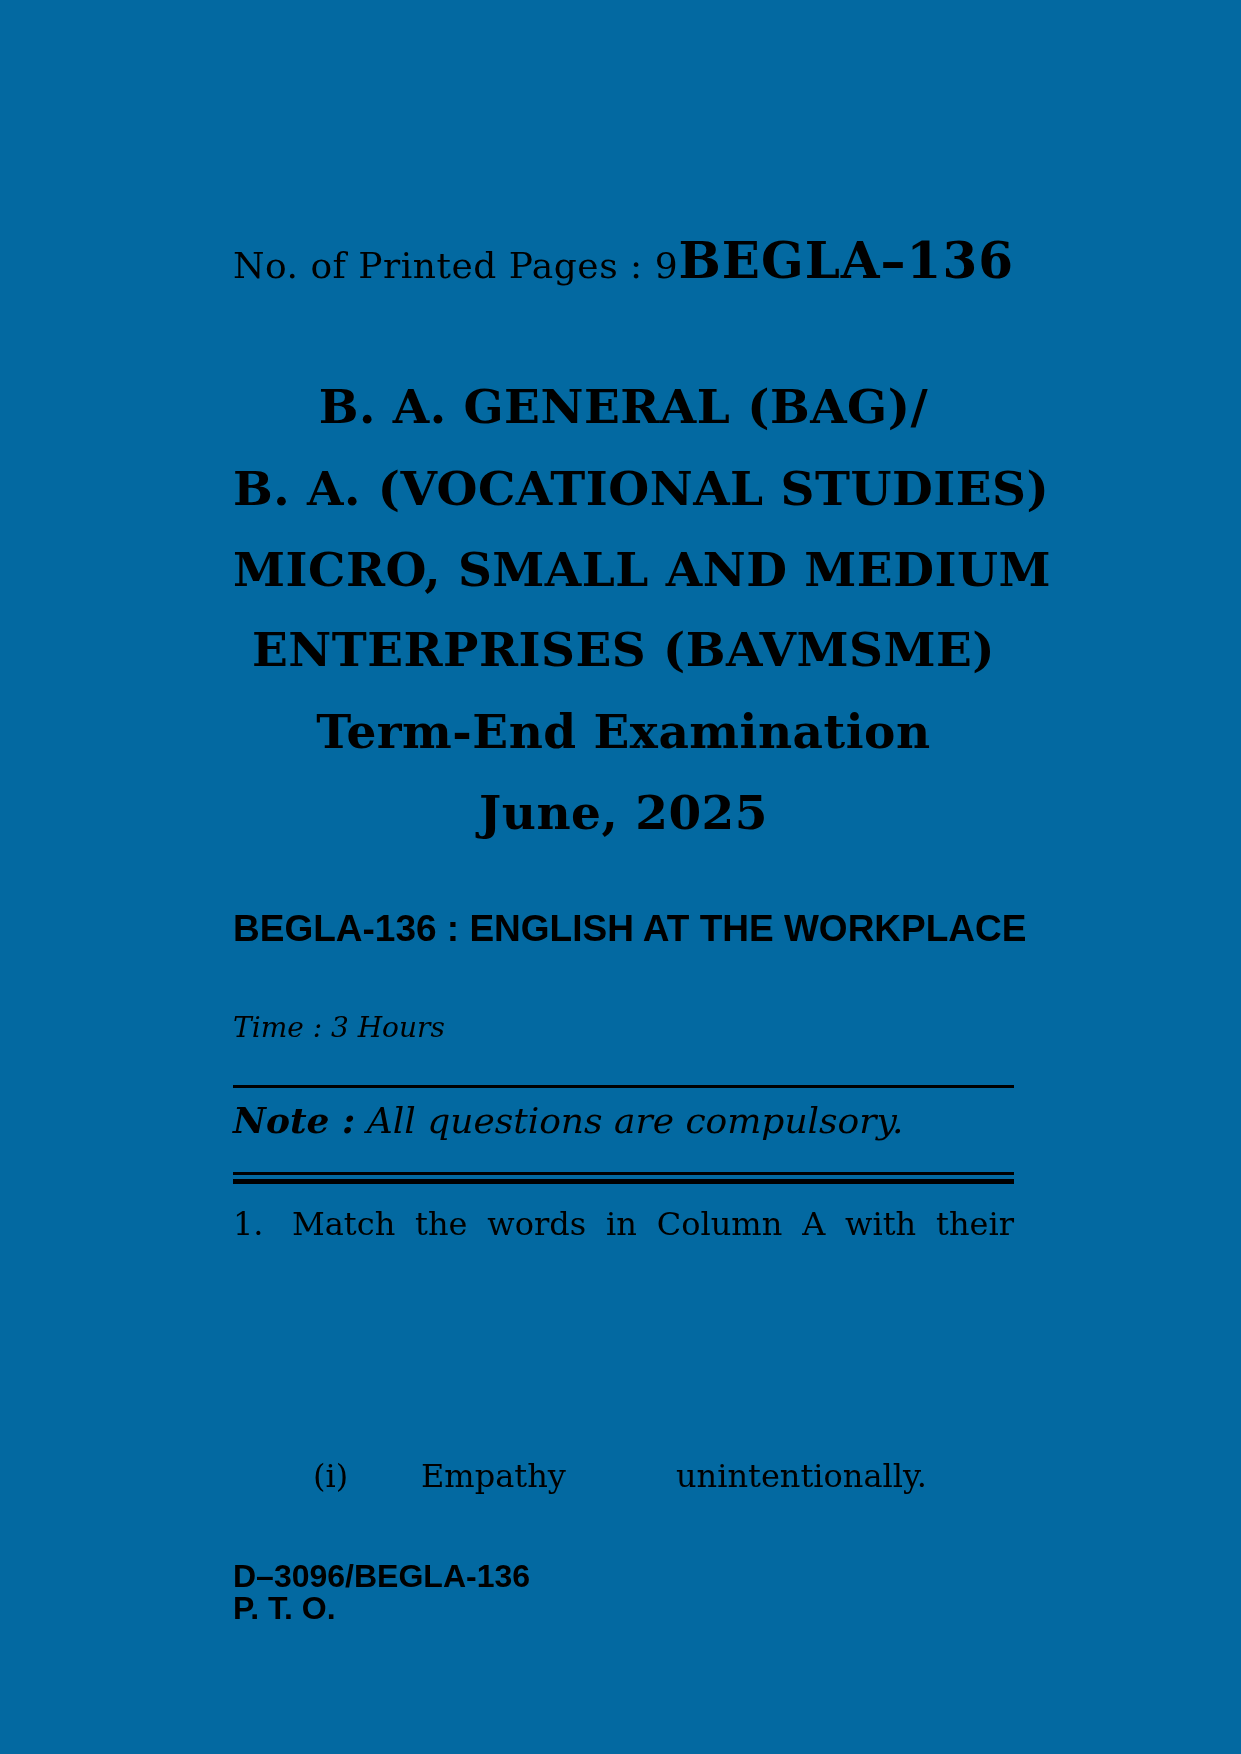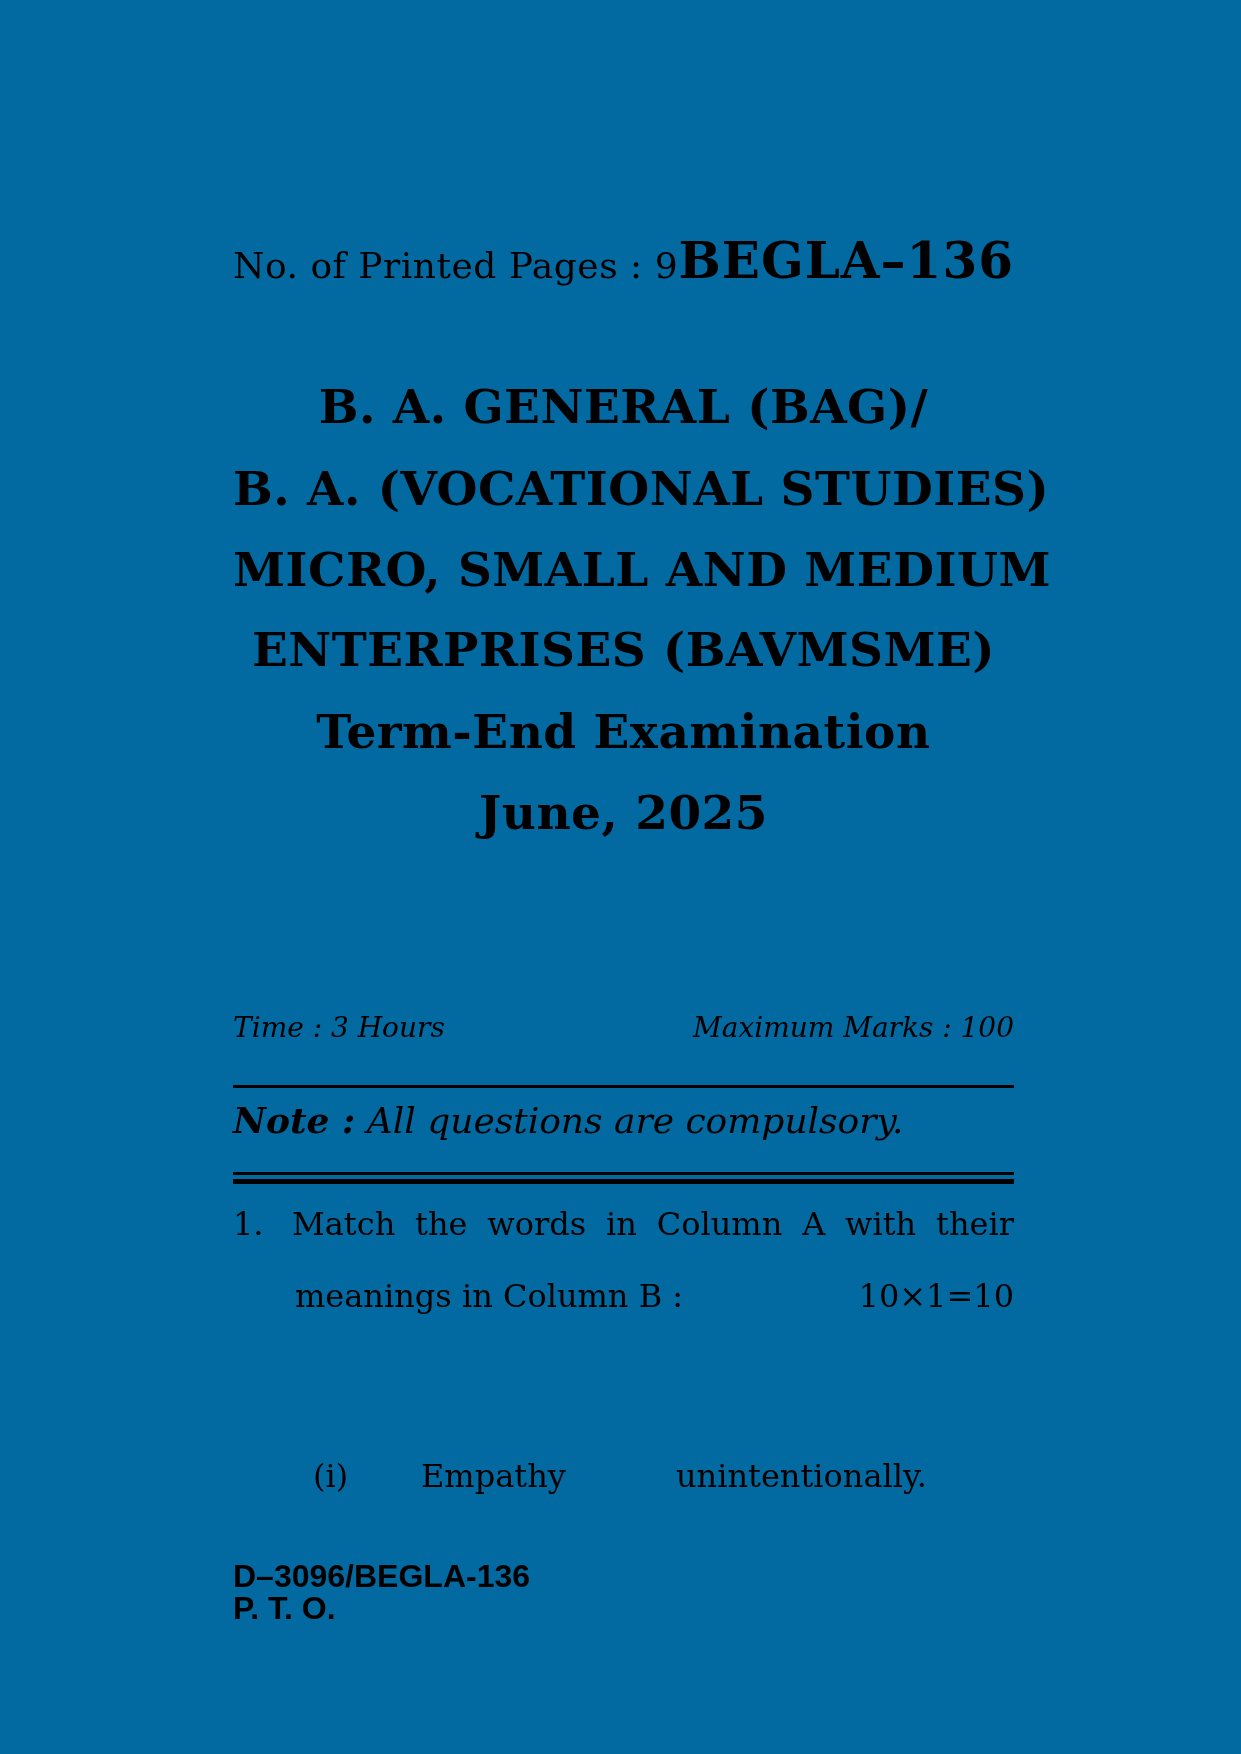--- a/index.html
+++ b/index.html
@@ -159,44 +159,40 @@
     <span class="paper-code">BEGLA–136</span>
   </div>
 
   <div class="band title-line" style="top:383px">B. A. GENERAL (BAG)/</div>
   <div class="band title-line" style="top:465px">B. A. (VOCATIONAL STUDIES)</div>
   <div class="band title-line" style="top:546px">MICRO, SMALL AND MEDIUM</div>
   <div class="band title-line" style="top:626px">ENTERPRISES (BAVMSME)</div>
   <div class="band title-line" style="top:708px">Term-End Examination</div>
   <div class="band title-line" style="top:789px">June, 2025</div>
 
+  <div class="band course-heading">BEGLA-136 : ENGLISH AT THE WORKPLACE</div>
 
   <div class="band meta-row">
     <span>Time : 3 Hours</span>
-    <span>Maximum Marks : 100</span>
   </div>
 
   <div class="band rule-single"></div>
 
   <div class="band note-row">
     <span class="note-label">Note :</span>
     <span>All questions are compulsory.</span>
   </div>
 
   <div class="band rule-double"></div>
 
   <div class="band q1-line1">
     <span class="q1-number">1.</span>
     <span class="q1-line1-text">Match the words in Column A with their</span>
   </div>
 
-  <div class="band q1-line2">
-    <span>meanings in Column B :</span>
-    <span>10×1=10</span>
-  </div>
 
 
   <div class="band match-row">
     <span class="row-index">(i)</span>
     <span class="row-word">Empathy</span>
     <span class="row-meaning">unintentionally.</span>
   </div>
 
   <div class="band footer-row">
     <span>D–3096/BEGLA-136</span>

